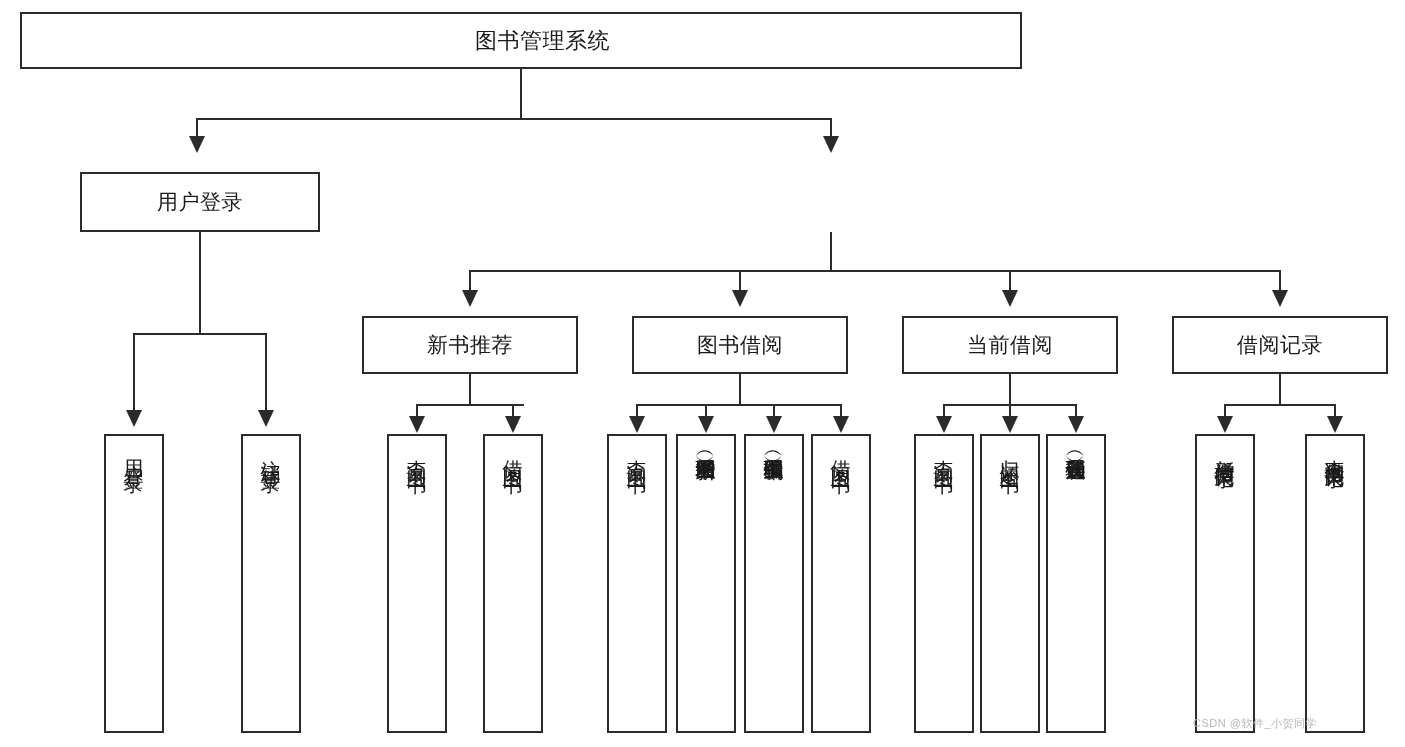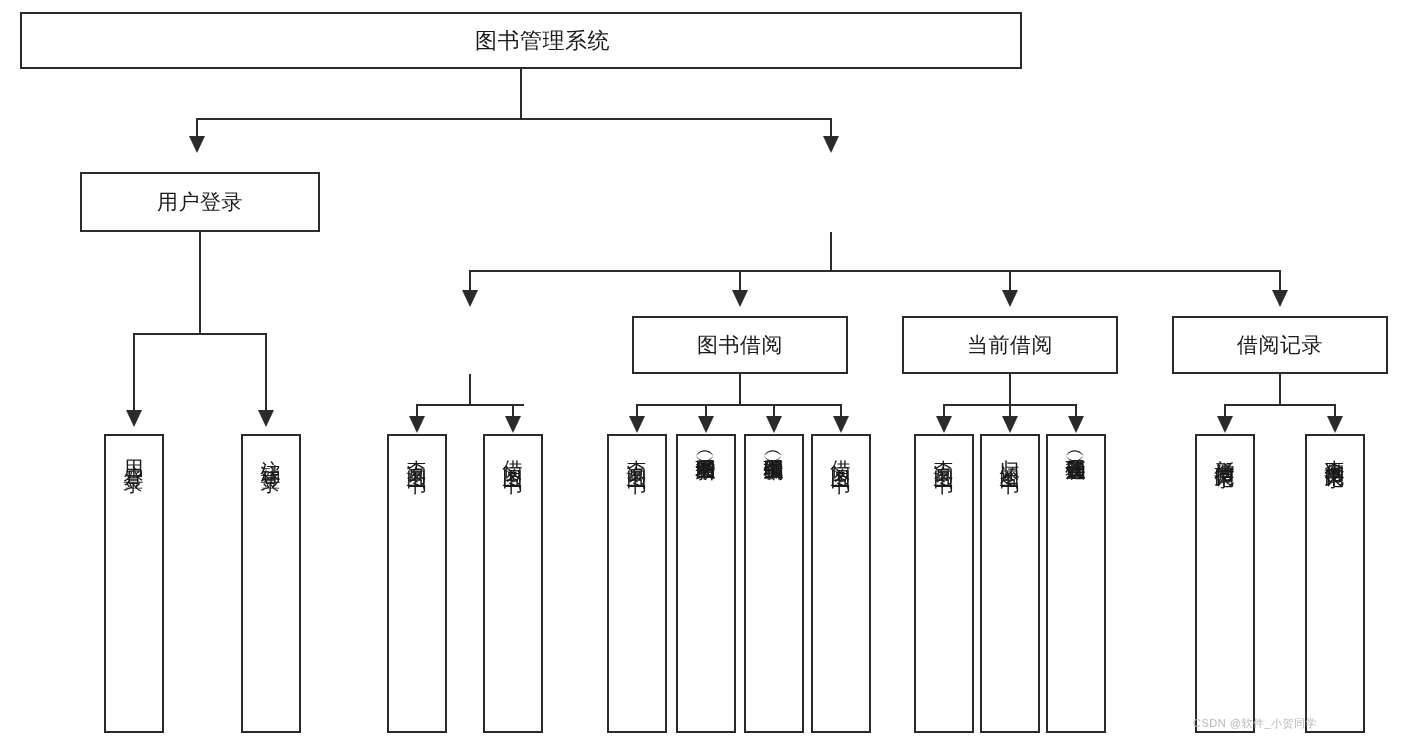--- a/index.html
+++ b/index.html
@@ -116,20 +116,23 @@
   <div class="ln h" style="left:469px; top:270px; width:812px; height:2px;"></div>
   <div class="ln v" style="left:469px; top:270px; width:2px; height:22px;"></div>
   <div class="ln v" style="left:739px; top:270px; width:2px; height:22px;"></div>
   <div class="ln v" style="left:1009px; top:270px; width:2px; height:22px;"></div>
   <div class="ln v" style="left:1279px; top:270px; width:2px; height:22px;"></div>
   <div class="arrow" style="left:462px; top:290px;"></div>
   <div class="arrow" style="left:732px; top:290px;"></div>
   <div class="arrow" style="left:1002px; top:290px;"></div>
   <div class="arrow" style="left:1272px; top:290px;"></div>
 
+  <div class="node" style="left:362px; top:316px; width:216px; height:58px;">
+    <span class="label">新书推荐</span>
+  </div>
   <div class="node" style="left:632px; top:316px; width:216px; height:58px;">
     <span class="label">图书借阅</span>
   </div>
   <div class="node" style="left:1172px; top:316px; width:216px; height:58px;">
     <span class="label">借阅记录</span>
   </div>
   <div class="node" style="left:902px; top:316px; width:216px; height:58px;">
     <span class="label">当前借阅</span>
   </div>
 

